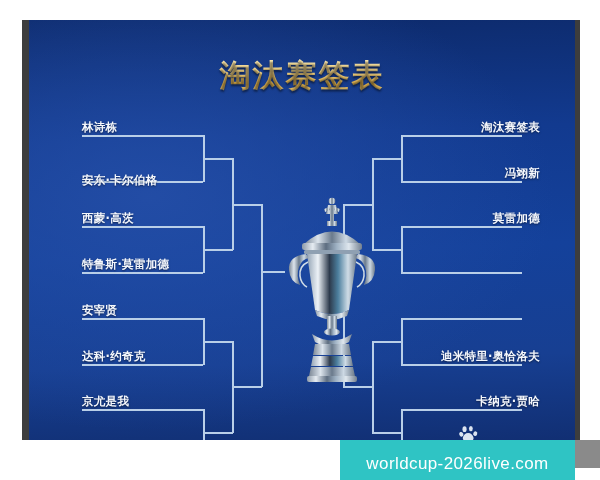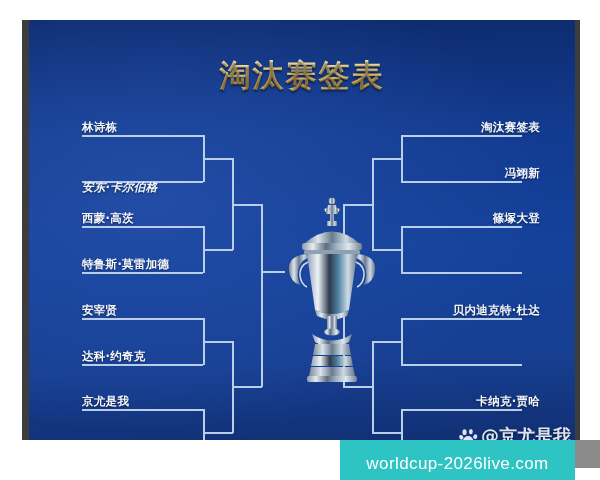--- a/index.html
+++ b/index.html
@@ -197,42 +197,41 @@
         <path d="M35 142 Q55 155 75 142 L72 150 Q55 160 38 150 Z" fill="url(#silver)"></path>
 
         <path d="M38 152 L72 152 L74 163 L36 163 Z" fill="url(#silver2)"></path>
         <path d="M36 164 L74 164 L76 174 L34 174 Z" fill="url(#cupface)"></path>
         <path d="M34 175 L76 175 L78 184 L32 184 Z" fill="url(#silver2)"></path>
         <rect x="30" y="184" width="50" height="6" rx="2" fill="url(#silver)"></rect>
       </svg>
     </div>
 
     <div class="nm l" style="top:100px;">林诗栋</div>
-    <div class="nm l" style="top:160px;font-style:italic;">安东·卡尔伯格</div>
+    <div class="nm l" style="top:153px;">安东·卡尔伯格</div>
     <div class="nm l" style="top:191px;">西蒙·高茨</div>
     <div class="nm l" style="top:237px;">特鲁斯·莫雷加德</div>
     <div class="nm l" style="top:283px;font-family:Liberation Mono, monospace;">安宰贤</div>
     <div class="nm l" style="top:329px;">达科·约奇克</div>
     <div class="nm l" style="top:374px;">京尤是我</div>
 
     <div class="nm r" style="top:100px;">淘汰赛签表</div>
     <div class="nm r" style="top:146px;">冯翊新</div>
-    <div class="nm r" style="top:191px;">篠塚大登</div>
-    <div class="nm r" style="top:283px;">贝内迪克特·杜达</div>
+    <div class="nm r" style="top:191px;">莫雷加德</div>
+    <div class="nm r" style="top:329px;">迪米特里·奥恰洛夫</div>
     <div class="nm r" style="top:374px;">卡纳克·贾哈</div>
 
     <div class="wm">
       <svg class="paw" viewBox="0 0 24 24">
         <ellipse cx="7" cy="6.5" rx="2.6" ry="3.6" fill="#eef4fb"></ellipse>
         <ellipse cx="15" cy="5.8" rx="2.4" ry="3.4" fill="#eef4fb"></ellipse>
         <ellipse cx="2.9" cy="13" rx="2.5" ry="3" fill="#eef4fb" transform="rotate(-22 2.9 13)"></ellipse>
         <ellipse cx="20.5" cy="12.2" rx="2.5" ry="3" fill="#eef4fb" transform="rotate(22 20.5 12.2)"></ellipse>
         <path d="M11.6 11.4c3.4 0 5.6 2.6 6.5 4.9 1 2.6-.6 5-3.3 5-1.3 0-2.1-.5-3.2-.5s-1.9.5-3.2.5c-2.7 0-4.3-2.4-3.3-5 .9-2.3 3.1-4.9 6.5-4.9z" fill="#eef4fb"></path>
       </svg>
-      <span>@京尤是我</span>
     </div>
 
   </div>
 
   <div class="banner-shadow"></div>
   <div class="banner">
     <span class="url">worldcup-2026live.com</span>
   </div>
 
 </div>

